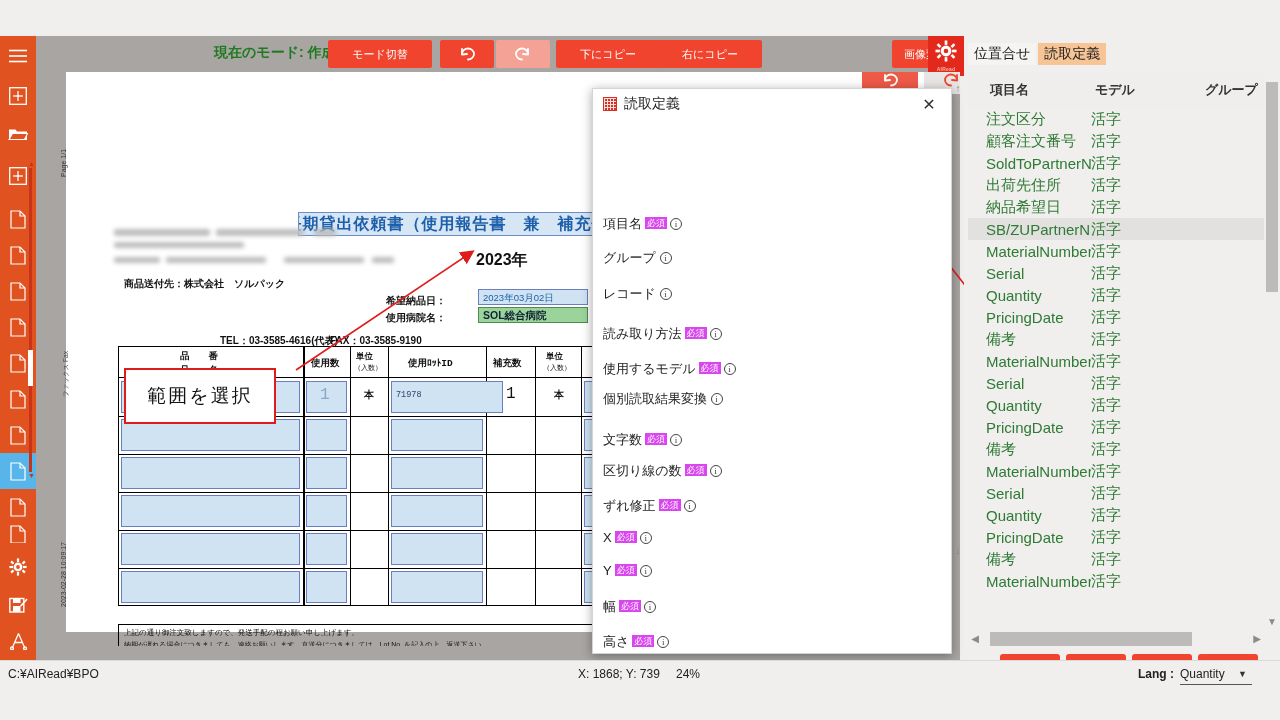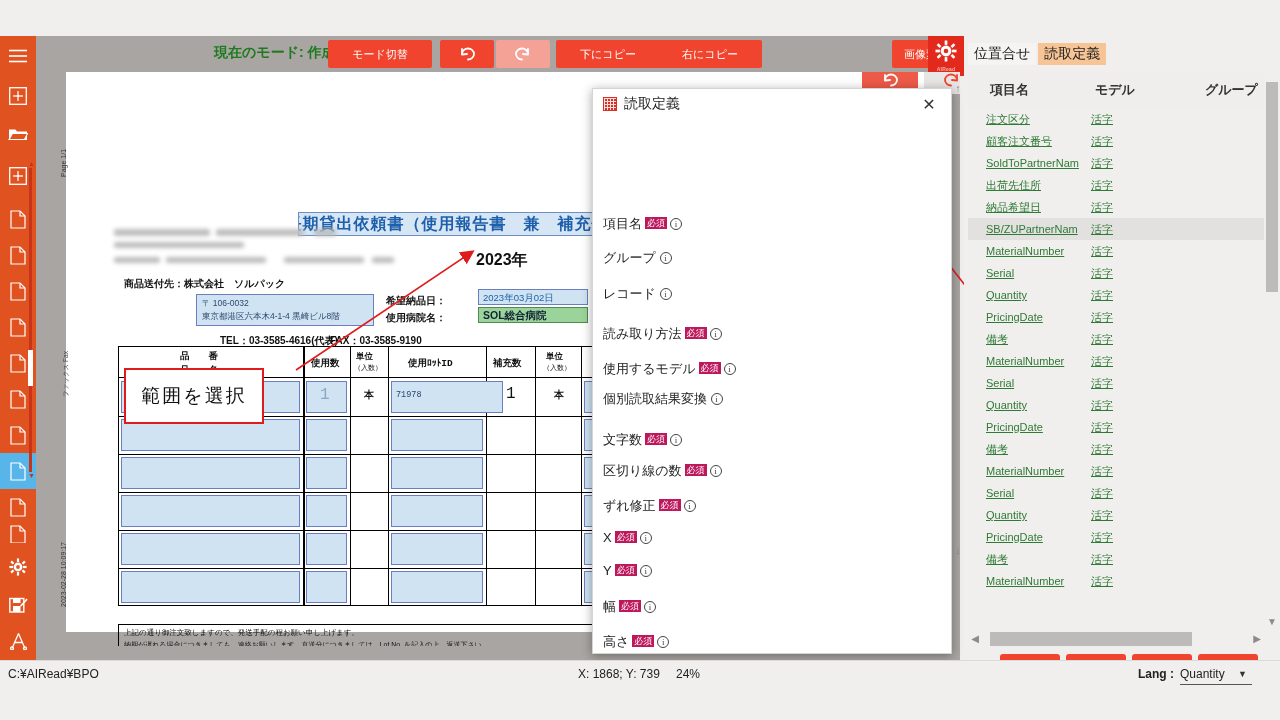--- a/index.html
+++ b/index.html
@@ -147,21 +147,21 @@
     background:#efeeed; display:flex; align-items:center;
     font-size:13px; color:#333; font-weight:bold;
   }
   .rlist-head span:nth-child(1){ margin-left:22px; width:105px; }
   .rlist-head span:nth-child(2){ width:110px; }
   .rlist{
     position:absolute; left:4px; top:72px; width:296px; height:521px;
     background:#f0efee; overflow:hidden;
   }
   .rrow{
-    height:22px; display:flex; align-items:center; font-size:11px; color:#2f7a34; cursor:pointer;text-decoration:underline;
+    height:22px; display:flex; align-items:center; font-size:15px; color:#2f7a34; cursor:pointer;
   }
   .rrow.sel{ background:#e2e1e0; }
   .rrow .nm{ margin-left:18px; width:105px; white-space:nowrap; overflow:hidden; }
   .rrow .md{ width:110px; }
   .rvscroll{
     position:absolute; left:302px; top:46px; width:12px; height:547px;
   }
   .rvscroll .up,.rvscroll .dn{ position:absolute; left:0; width:12px; height:14px;
     text-align:center; font-size:10px; color:#8d8a87; line-height:14px;}
   .rvscroll .up{top:0} .rvscroll .dn{bottom:0}
@@ -187,21 +187,21 @@
   .dlg-head{ position:relative; height:30px; }
   .dlg-ico{ position:absolute; left:10px; top:8px; width:14px; height:14px; background:#d93025;}
   .dlg-ico:before{content:""; display:block; margin:1px; width:12px; height:12px;
     background:
       linear-gradient(90deg,#fff 1px, transparent 1px) 0 0/3px 3px,
       linear-gradient(180deg,#fff 1px, transparent 1px) 0 0/3px 3px; opacity:.85;}
   .dlg-title{ position:absolute; left:31px; top:6px; font-size:14px; color:#222;}
   .dlg-x{ position:absolute; right:10px; top:3px; width:24px; height:24px;
     display:flex; align-items:center; justify-content:center; color:#333; font-size:16px; cursor:pointer;}
   .flabel{ position:absolute; left:10px; font-size:13px; color:#222; white-space:nowrap; }
-  .req{ display:inline-block; background:#be185d; color:#fff; font-size:9px;
+  .req{ display:inline-block; background:#d946ef; color:#fff; font-size:9px;
         padding:0px 2px; vertical-align:2px; margin:0 3px; line-height:12px;}
   .iinfo{ display:inline-block; width:12px; height:12px; border:1px solid #444; border-radius:50%;
           color:#444; font-size:9px; line-height:11px; text-align:center; vertical-align:1px; font-family:"Liberation Serif", serif;}
   .finput{
     position:absolute; left:726px; font-size:12.5px; color:#222;
   }
   .dlg-actions{ position:absolute; left:0; top:612px; width:360px; display:flex; gap:30px; justify-content:center;}
   .dbtn{ width:92px; height:32px; background:#f0442e; color:#fff; font-size:14px;
          display:flex; align-items:center; justify-content:center; border-radius:2px; cursor:pointer;}
 
@@ -425,24 +425,20 @@
       <div class="blurline" style="left:48px; top:170px; width:130px; height:6px;"></div>
       <div class="blurline" style="left:48px; top:185px; width:46px; height:6px;"></div>
       <div class="blurline" style="left:100px; top:185px; width:100px; height:6px;"></div>
       <div class="blurline" style="left:218px; top:185px; width:80px; height:6px;"></div>
       <div class="blurline" style="left:306px; top:185px; width:22px; height:6px;"></div>
 
       <div class="year">2023年</div>
 
       <div class="doc-text" style="left:58px; top:205px;">商品送付先：株式会社　ソルパック</div>
 
-      <div class="field-blue" style="left:130px; top:222px; width:178px; height:32px;">
-        <div class="doc-text sm" style="left:5px; top:3px; color:#2d4a6d; font-weight:normal;">〒 106-0032</div>
-        <div class="doc-text sm" style="left:5px; top:16px; color:#2d4a6d; font-weight:normal;">東京都港区六本木4-1-4 黒崎ビル8階</div>
-      </div>
 
       <div class="doc-text" style="left:154px; top:262px;">TEL：03-3585-4616(代表)</div>
       <div class="doc-text" style="left:264px; top:262px;">FAX：03-3585-9190</div>
 
       <div class="doc-text" style="left:320px; top:222px;">希望納品日：</div>
       <div class="field-blue" style="left:412px; top:217px; width:110px; height:16px;">
         <div class="doc-text sm" style="left:4px; top:2px; color:#1d5faa; font-weight:normal; font-size:9.5px;">2023年03月02日</div>
       </div>
       <div class="doc-text" style="left:320px; top:239px;">使用病院名：</div>
       <div class="field-green" style="left:412px; top:235px; width:110px; height:16px;">
@@ -525,21 +521,21 @@
 
       <div style="position:absolute; left:52px; top:552px; width:520px; height:36px; border:1.5px solid #000;">
         <div class="doc-text sm" style="left:5px; top:3px; font-size:7.5px; font-weight:normal;">上記の通り御注文致しますので、発送手配の程お願い申し上げます。</div>
         <div class="doc-text sm" style="left:5px; top:15px; font-size:7px; font-weight:normal;">納期が遅れる場合につきましても、連絡お願いします。直送分につきましては、Lot No. を記入の上、返送下さい。</div>
       </div>
 
     </div>
   </div>
   <div class="hbar-doc"></div>
 
-  <div class="callout" style="left:124px; top:368px; width:140px; height:56px;">範囲を選択</div>
+  <div class="callout" style="left:124px; top:368px; width:152px; height:56px;">範囲を選択</div>
   <div class="callout" style="left:972px; top:331px; width:176px; height:58px;">項目名を入力</div>
 
   <svg class="arrow-svg">
     <defs>
       <marker id="ah" markerWidth="9" markerHeight="9" refX="7" refY="4.5" orient="auto">
         <path d="M0,0 L9,4.5 L0,9 z" fill="#e01b1b"></path>
       </marker>
     </defs>
     <line x1="296" y1="370" x2="472" y2="252" stroke="#e01b1b" stroke-width="1.6" marker-end="url(#ah)"></line>
     <line x1="1000" y1="330" x2="846" y2="133" stroke="#e01b1b" stroke-width="1.6" marker-end="url(#ah)"></line>

